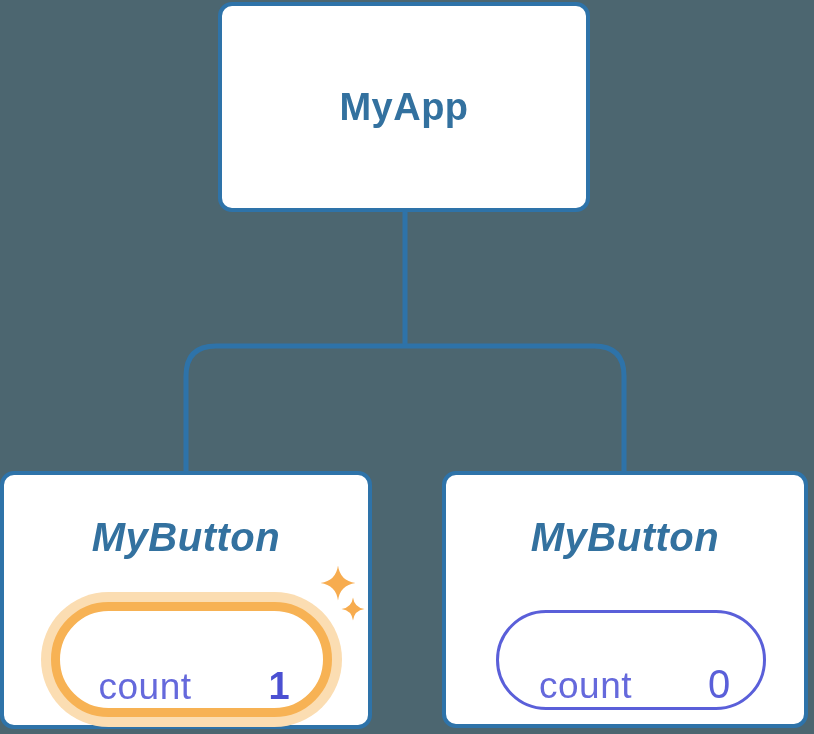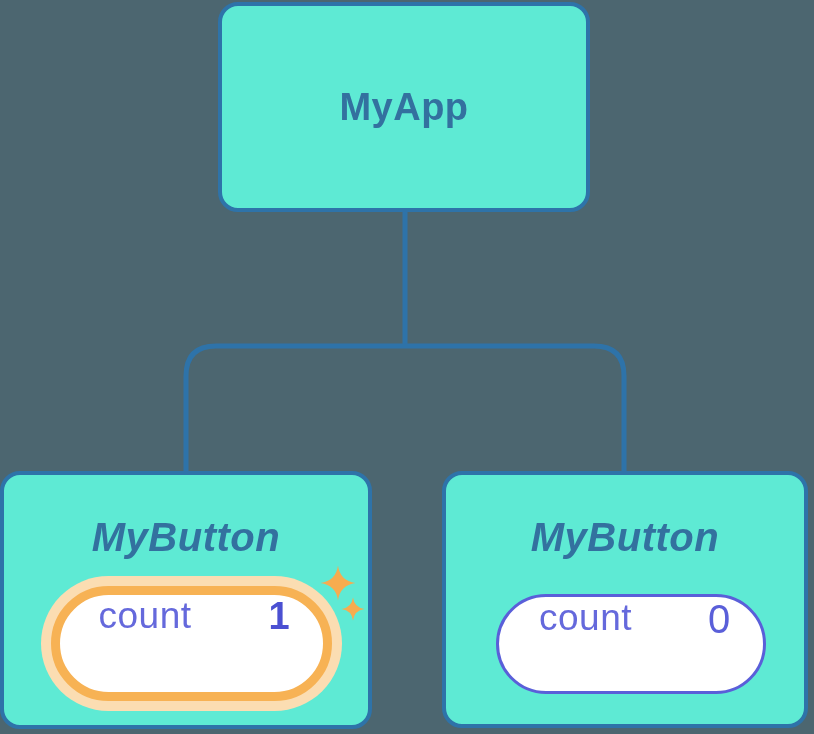--- a/index.html
+++ b/index.html
@@ -6,45 +6,46 @@
   .stage{
     position:relative;
     width:814px;height:734px;
     background:#4C6670;
     overflow:hidden;
     font-family:"Liberation Sans", sans-serif;
   }
   .connector{position:absolute;left:0;top:0;z-index:0;}
   .card{
     position:absolute;
-    background:#5eead4;
+    background:#ffffff;
     border:4px solid #2E73A9;
-    border-radius:20px;
+    border-radius:14px;
     box-sizing:border-box;
     z-index:1;
   }
   .card.root{
     left:218px;top:2px;width:372px;height:210px;
     display:flex;align-items:center;justify-content:center;
   }
   .root-label{
     font-size:38px;font-weight:600;color:#33719F;letter-spacing:0.5px;
   }
   .card.child-left{left:0px;top:471px;width:372px;height:258px;}
   .card.child-right{left:442px;top:471px;width:366px;height:257px;}
   .card-title{
     margin-top:40px;
     text-align:center;
     font-size:40px;font-weight:600;color:#33719F;letter-spacing:0.5px;font-style:italic;
   }
   .pill{
     position:absolute;
-    display:flex;align-items:flex-start;
+    display:flex;align-items:flex-end;
     box-sizing:border-box;
     background:#fff;
+    margin-top:16px;
   }
   .pill .cell{
     display:flex;align-items:center;justify-content:center;
   }
   .pill .cell.key{flex:1;font-size:37px;color:#6569DC;letter-spacing:0.5px;}
   .pill .cell.value{width:88px;font-size:38px;}
   .pill.highlighted{
     left:47px;top:111px;width:281px;height:115px;
     border:9px solid #F7B254;
     border-radius:58px;

